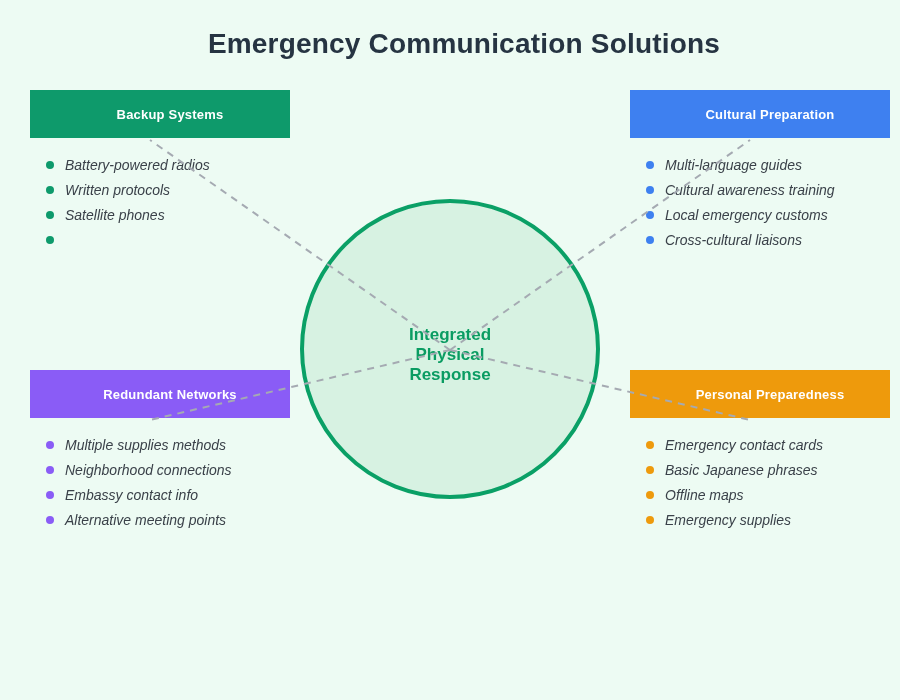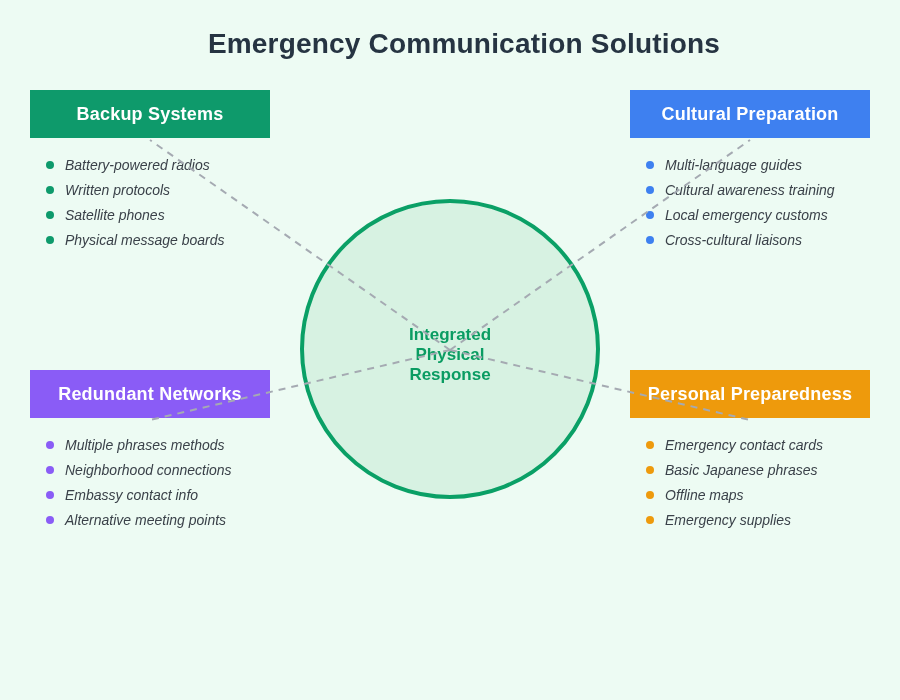--- a/index.html
+++ b/index.html
@@ -36,26 +36,27 @@
   }
   .q-tl { left: 30px; top: 90px; }
   .q-tr { left: 630px; top: 90px; }
   .q-bl { left: 30px; top: 370px; }
   .q-br { left: 630px; top: 370px; }
   .q-header {
     width: 240px;
     height: 48px;
     background: var(--accent, #888888);
     color: var(--header-text, #ffffff);
-    font-size: 18px;
+    font-size: 13px;
     font-weight: bold;
     display: flex;
     align-items: center;
     justify-content: center;
     letter-spacing: 0.2px;
+    padding-left: 20px;
   }
   .q-list {
     list-style: none;
     margin: 0;
     padding: 14px 0 0 0;
     font-style: italic;
   }
   .q-list li {
     height: 25px;
     display: flex;
@@ -136,21 +137,20 @@
       <li>
           <span class="bullet"></span>
           <span>Written protocols</span>
         </li>
       <li>
           <span class="bullet"></span>
           <span>Satellite phones</span>
         </li>
       <li>
           <span class="bullet"></span>
-          <span>Physical message boards</span>
         </li>
     </ul>
   </div>
 
   <div class="quadrant q-tr" style="--accent: #3e80f0;">
     <div class="q-header">Cultural Preparation</div>
     <ul class="q-list">
       <li>
           <span class="bullet"></span>
           <span>Multi-language guides</span>
@@ -168,21 +168,21 @@
           <span>Cross-cultural liaisons</span>
         </li>
     </ul>
   </div>
 
   <div class="quadrant q-bl" style="--accent: #8a5cf6;">
     <div class="q-header">Redundant Networks</div>
     <ul class="q-list">
       <li>
           <span class="bullet"></span>
-          <span>Multiple phrases methods</span>
+          <span>Multiple supplies methods</span>
         </li>
       <li>
           <span class="bullet"></span>
           <span>Neighborhood connections</span>
         </li>
       <li>
           <span class="bullet"></span>
           <span>Embassy contact info</span>
         </li>
       <li>

